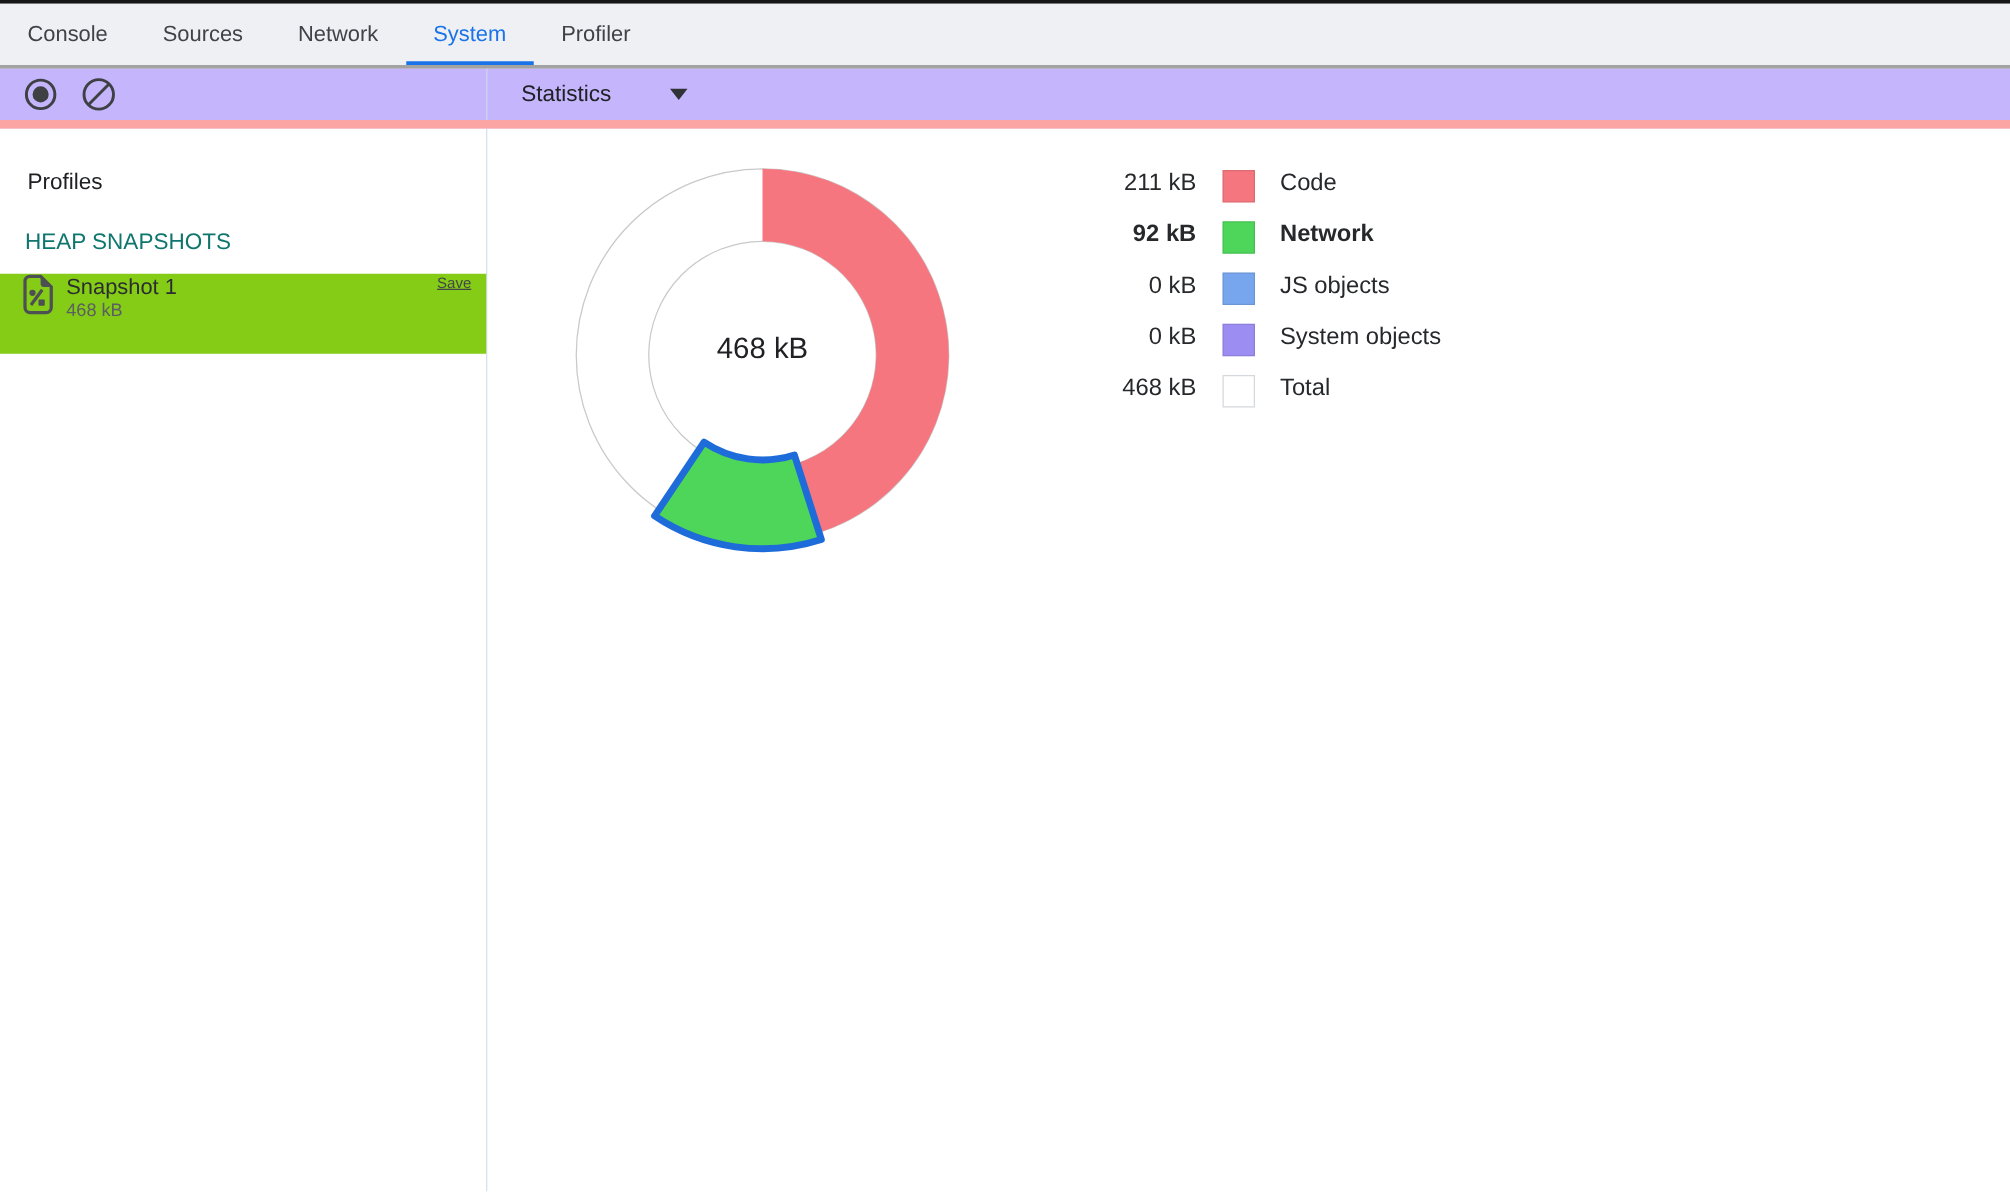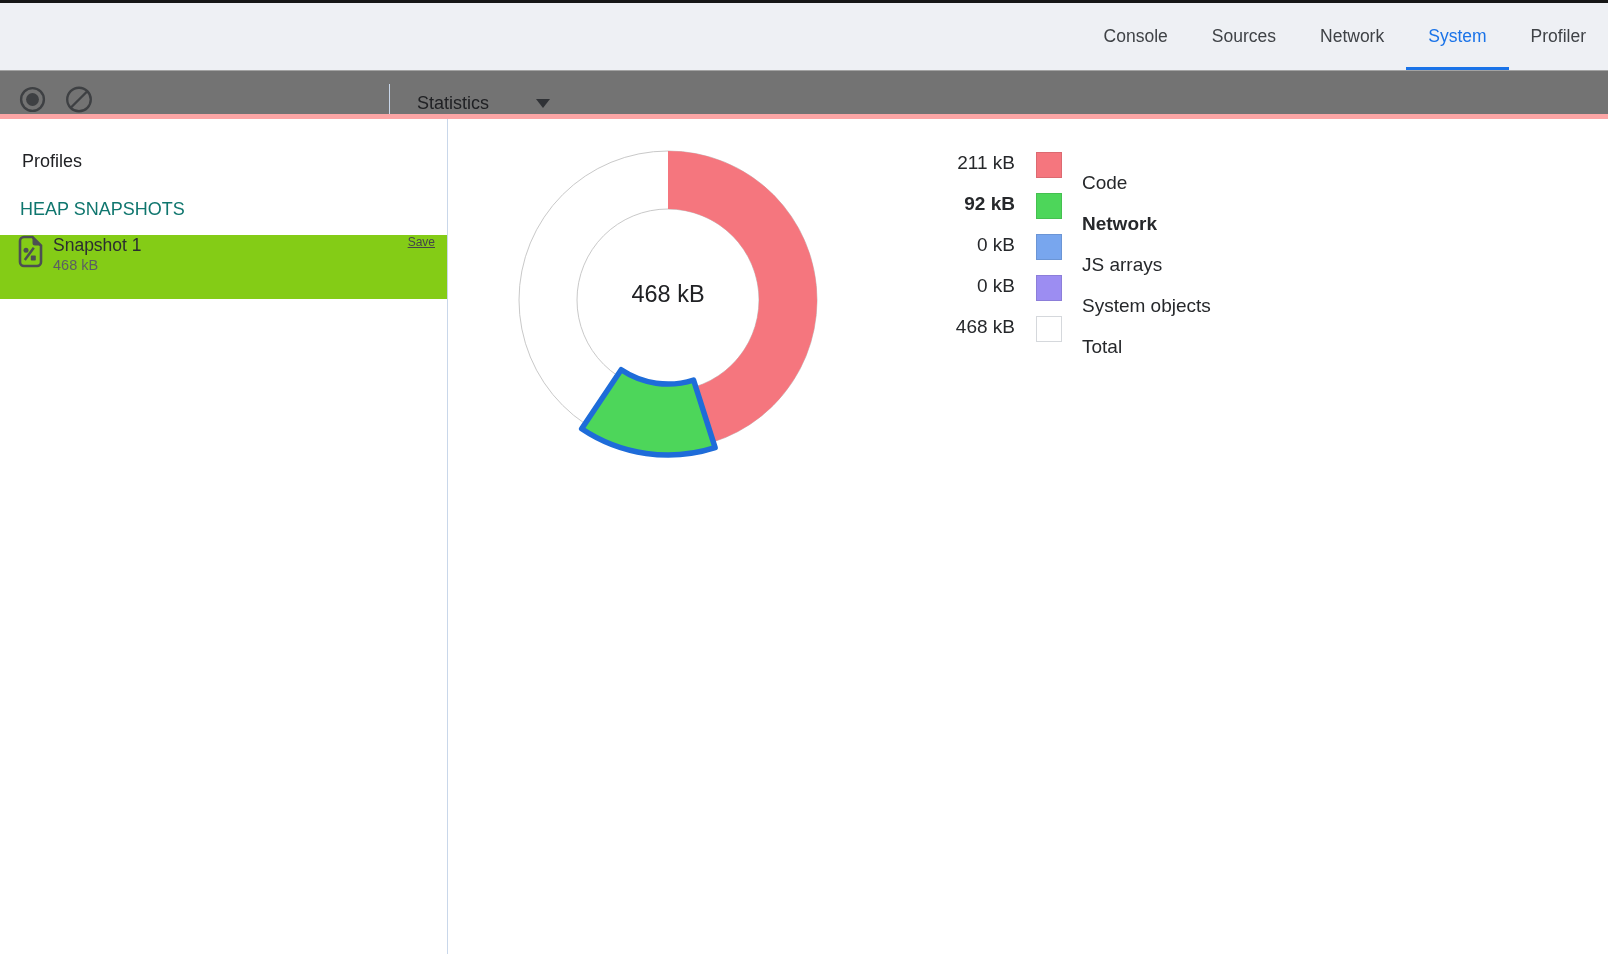--- a/index.html
+++ b/index.html
@@ -2,40 +2,40 @@
 <html><head>
 <meta charset="utf-8">
 <style>
   * { margin:0; padding:0; box-sizing:border-box; }
   html,body { width:1608px; height:954px; overflow:hidden; background:#fff;
     font-family:"Liberation Sans", sans-serif; color:#27292c; }
 
   .top-strip { height:3px; background:#161616; }
 
   
-  .tabbar { height:68px; background:#eef0f4; display:flex; align-items:stretch;
-    border-bottom:1px solid #a3a3a3;justify-content:flex-end; }
+  .tabbar { height:52px; background:#eef0f4; display:flex; align-items:stretch;
+    border-bottom:3px solid #a3a3a3; }
   .tab { display:flex; align-items:center; padding:0 22px; font-size:17.5px;
     color:#3f4246; border-bottom:3px solid transparent; padding-top:3px; cursor:default; }
   .tab.active { color:#1a73e8; border-bottom-color:#1a73e8; }
 
   
-  .toolbar { height:48px; display:flex; background:#737373; border-bottom:5px solid #fca5a5;align-items:flex-end; }
+  .toolbar { height:48px; display:flex; background:#c4b5fd; border-bottom:7px solid #fca5a5; }
   .toolbar-left { width:390px; display:flex; align-items:center; padding-left:17px;
     border-right:1.5px solid #c9d7ea; }
   .icon-btn { width:30px; height:30px; display:flex; align-items:center; justify-content:center;
     margin-right:17px; }
   .toolbar-right { flex:1; display:flex; align-items:center; padding-left:27px; }
   .select-label { font-size:18px; color:#202124; }
   .select-caret { width:0; height:0; border-left:7px solid transparent;
     border-right:7px solid transparent; border-top:9px solid #303236; margin-left:47px; }
 
   
   .content { display:flex; height:850px; }
-  .sidebar { width:448px; border-right:1.5px solid #c9d7ea; background:#fff; }
+  .sidebar { width:390px; border-right:1.5px solid #c9d7ea; background:#fff; }
   .sidebar-title { font-size:18px; color:#202124; margin:32px 0 0 22px; }
   .sidebar-section { font-size:18px; color:#0f766e; margin:27px 0 0 20px; }
   .snapshot-row { margin-top:15px; height:64px; background:#84cc16; display:flex;
     padding:0 12px 0 16px; }
   .snapshot-texts { margin-left:10px; display:flex; flex-direction:column; }
   .snapshot-name { font-size:17.5px; color:#2b2d30; line-height:21px; }
   .snapshot-size { font-size:14.5px; color:#5b5e63; line-height:18px; }
   .save-link { margin-left:auto; font-size:12px; color:#444649;
     text-decoration:underline; cursor:pointer; }
 
@@ -45,21 +45,21 @@
   .donut-center-label { font-size:23.5px; fill:#202124; text-anchor:middle; }
 
   
   .legend { position:absolute; left:445px; top:33px; }
   .legend-row { display:flex; align-items:flex-start; height:41px; font-size:19px; color:#26282b; }
   .legend-row.selected { font-weight:bold; }
   .legend-value { width:122px; text-align:right; }
   .legend-swatch { width:26px; height:26px; margin-left:21px;
     border:1px solid rgba(0,0,0,0.10); }
   .legend-swatch.total { border-color:#d5d8dc; }
-  .legend-label { margin-left:20px;margin-top:20px; }
+  .legend-label { margin-left:20px; }
 </style>
 </head>
 <body>
 
 <div class="top-strip"></div>
 
 <div class="tabbar">
   <div class="tab">Console</div>
   <div class="tab">Sources</div>
   <div class="tab">Network</div>
@@ -129,21 +129,21 @@
         <span class="legend-label">Code</span>
       </div>
       <div class="legend-row selected">
         <span class="legend-value">92 kB</span>
         <span class="legend-swatch" style="background: rgb(77, 214, 90);"></span>
         <span class="legend-label">Network</span>
       </div>
       <div class="legend-row">
         <span class="legend-value">0 kB</span>
         <span class="legend-swatch" style="background: rgb(120, 166, 238);"></span>
-        <span class="legend-label">JS arrays</span>
+        <span class="legend-label">JS objects</span>
       </div>
       <div class="legend-row">
         <span class="legend-value">0 kB</span>
         <span class="legend-swatch" style="background: rgb(156, 141, 242);"></span>
         <span class="legend-label">System objects</span>
       </div>
       <div class="legend-row">
         <span class="legend-value">468 kB</span>
         <span class="legend-swatch total" style="background: rgb(255, 255, 255);"></span>
         <span class="legend-label">Total</span>

